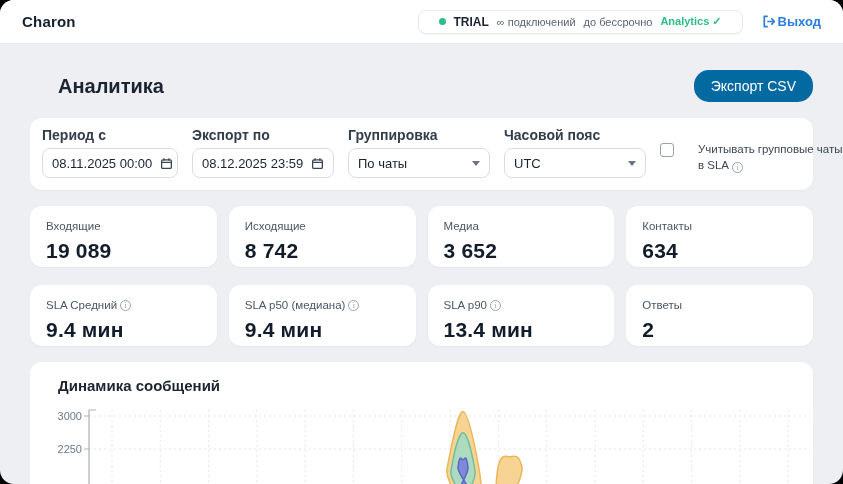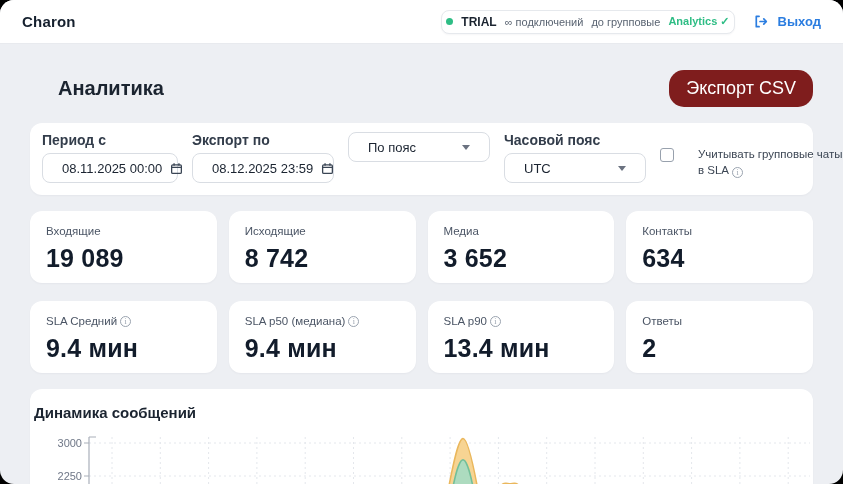--- a/index.html
+++ b/index.html
@@ -11,85 +11,85 @@
   
   .topbar {
     height:44px; background:#fff; border-bottom:1px solid #e8eaee;
     display:flex; align-items:center; justify-content:space-between;
     padding:0 22px;
   }
   .brand { font-size:15px; font-weight:700; color:#15202e; letter-spacing:.2px; }
   .topbar-right { display:flex; align-items:center; gap:18px; }
   .plan-badge {
     display:flex; align-items:center; gap:8px; background:#fff;
-    border:1px solid #e6e9ed; border-radius:8px; padding:4px 4px;
+    border:1px solid #e6e9ed; border-radius:8px; padding:4px 20px;
     box-shadow:0 1px 2px rgba(16,24,40,.04);
   }
   .plan-dot { width:7px; height:7px; border-radius:50%; background:#2ebd85; }
   .plan-name { font-size:12px; font-weight:700; color:#1b2430; }
   .plan-meta { font-size:11px; color:#5a6472; }
   .plan-analytics { font-size:11px; font-weight:600; color:#2ebd85; }
-  .logout { display:flex; align-items:center; gap:10px; cursor:pointer; }
+  .logout { display:flex; align-items:center; gap:2px; cursor:pointer; }
   .logout-label { font-size:13px; font-weight:700; color:#2b7de0; }
   
   .main { padding:0 30px; }
   .page-head { display:flex; align-items:center; justify-content:space-between; margin-top:26px;margin-left:28px; }
   .page-title { font-size:20px; font-weight:700; color:#1b2430; }
   .export-btn {
-    background:#7f1d1d; color:#fff; border:none; border-radius:15px;
-    font-size:18px; padding:8px 17px; font-family:inherit; cursor:pointer;
+    background:#0369a1; color:#fff; border:none; border-radius:15px;
+    font-size:14px; padding:8px 17px; font-family:inherit; cursor:pointer;
   }
   
   .card { background:#fff; border-radius:12px; box-shadow:0 1px 2px rgba(16,24,40,.04); }
   .filters { margin-top:16px; padding:9px 12px 12px 12px; display:flex; gap:14px; align-items:flex-start; }
   .field { display:flex; flex-direction:column; }
   .field-label { font-size:14px; font-weight:600; color:#333d4b; margin-bottom:5px; }
   .control {
     height:30px; border:1px solid #d9dde3; border-radius:8px; background:#fff;
     display:flex; align-items:center; justify-content:space-between;
-    padding:0 19px; font-size:13px; color:#1a2330; cursor:pointer;
+    padding:0 9px; font-size:13px; color:#1a2330; cursor:pointer;
   }
   .control .val { white-space:nowrap; }
   .ctl-date { width:136px; }
   .ctl-date2 { width:142px; }
   .ctl-select { width:142px; }
   .chevron { width:0; height:0; border-left:4px solid transparent; border-right:4px solid transparent; border-top:5px solid #6b7280; margin-left:8px; }
   .cal-icon { margin-left:8px; display:flex; }
   .checkbox-group { display:flex; gap:24px; margin-top:14px; }
   .checkbox { width:14px; height:14px; border:1.5px solid #98a1ad; border-radius:3px; background:#fff; flex:none; margin-top:2px; cursor:pointer; }
   .checkbox-label { font-size:11.5px; color:#3c4654; width:150px; line-height:1.4; }
   .info-icon {
     display:inline-flex; align-items:center; justify-content:center;
     width:11px; height:11px; border:1px solid #9aa3af; border-radius:50%;
     font-size:8px; color:#9aa3af; font-style:normal; vertical-align:-1px; margin-left:3px;
     font-family:"Liberation Serif", serif;
   }
   
   .stats-grid { display:grid; grid-template-columns:repeat(4,1fr); gap:18px 12px; margin-top:16px; }
-  .stat-card { padding:14px 16px 10px 16px; }
+  .stat-card { padding:14px 16px 4px 16px; }
   .stat-label { font-size:11.5px; color:#4b5565; display:flex; align-items:center; }
-  .stat-value { font-size:25px; font-weight:800; color:#121c2b; margin-top:7px; letter-spacing:.2px; }
+  .stat-value { font-size:21px; font-weight:800; color:#121c2b; margin-top:7px; letter-spacing:.2px; }
   
   .chart-card { margin-top:16px; height:240px; position:relative; overflow:hidden; }
-  .chart-title { position:relative; z-index:1; font-size:15px; font-weight:700; color:#1b2430; padding:15px 0 0 4px; }
+  .chart-title { position:relative; z-index:1; font-size:15px; font-weight:700; color:#1b2430; padding:15px 0 0 28px; }
   .chart-svg { position:absolute; top:0; left:0; z-index:0; }
 </style>
 </head>
 <body>
 
 <div class="window">
 
   <div class="topbar">
     <div class="brand">Charon</div>
     <div class="topbar-right">
       <div class="plan-badge">
         <span class="plan-dot"></span>
         <span class="plan-name">TRIAL</span>
         <span class="plan-meta">∞ подключений</span>
-        <span class="plan-meta">до групповые</span>
+        <span class="plan-meta">до бессрочно</span>
         <span class="plan-analytics">Analytics ✓</span>
       </div>
       <div class="logout">
         <span style="display:flex;">
           <svg width="15" height="15" viewBox="0 0 16 16" fill="none" stroke="#2b7de0" stroke-width="1.8" stroke-linecap="round" stroke-linejoin="round">
             <path d="M6.5 2.5 H3.5 V13.5 H6.5"></path>
             <path d="M7.5 8 H14"></path>
             <path d="M11.5 5.2 L14.2 8 L11.5 10.8"></path>
           </svg>
         </span>
@@ -124,22 +124,23 @@
           <span class="val">08.12.2025 23:59</span>
           <span class="cal-icon">
             <svg width="13" height="13" viewBox="0 0 16 16" fill="none" stroke="#3a4554" stroke-width="1.6">
               <rect x="2" y="3.5" width="12" height="10.5" rx="1.5"></rect>
               <path d="M5 1.5 V4.5 M11 1.5 V4.5 M2 6.5 H14"></path>
             </svg>
           </span>
         </div>
       </div>
       <div class="field">
+        <span class="field-label">Группировка</span>
         <div class="control ctl-select">
-          <span class="val">По пояс</span>
+          <span class="val">По чаты</span>
           <span class="chevron"></span>
         </div>
       </div>
       <div class="field">
         <span class="field-label">Часовой пояс</span>
         <div class="control ctl-select">
           <span class="val">UTC</span>
           <span class="chevron"></span>
         </div>
       </div>

